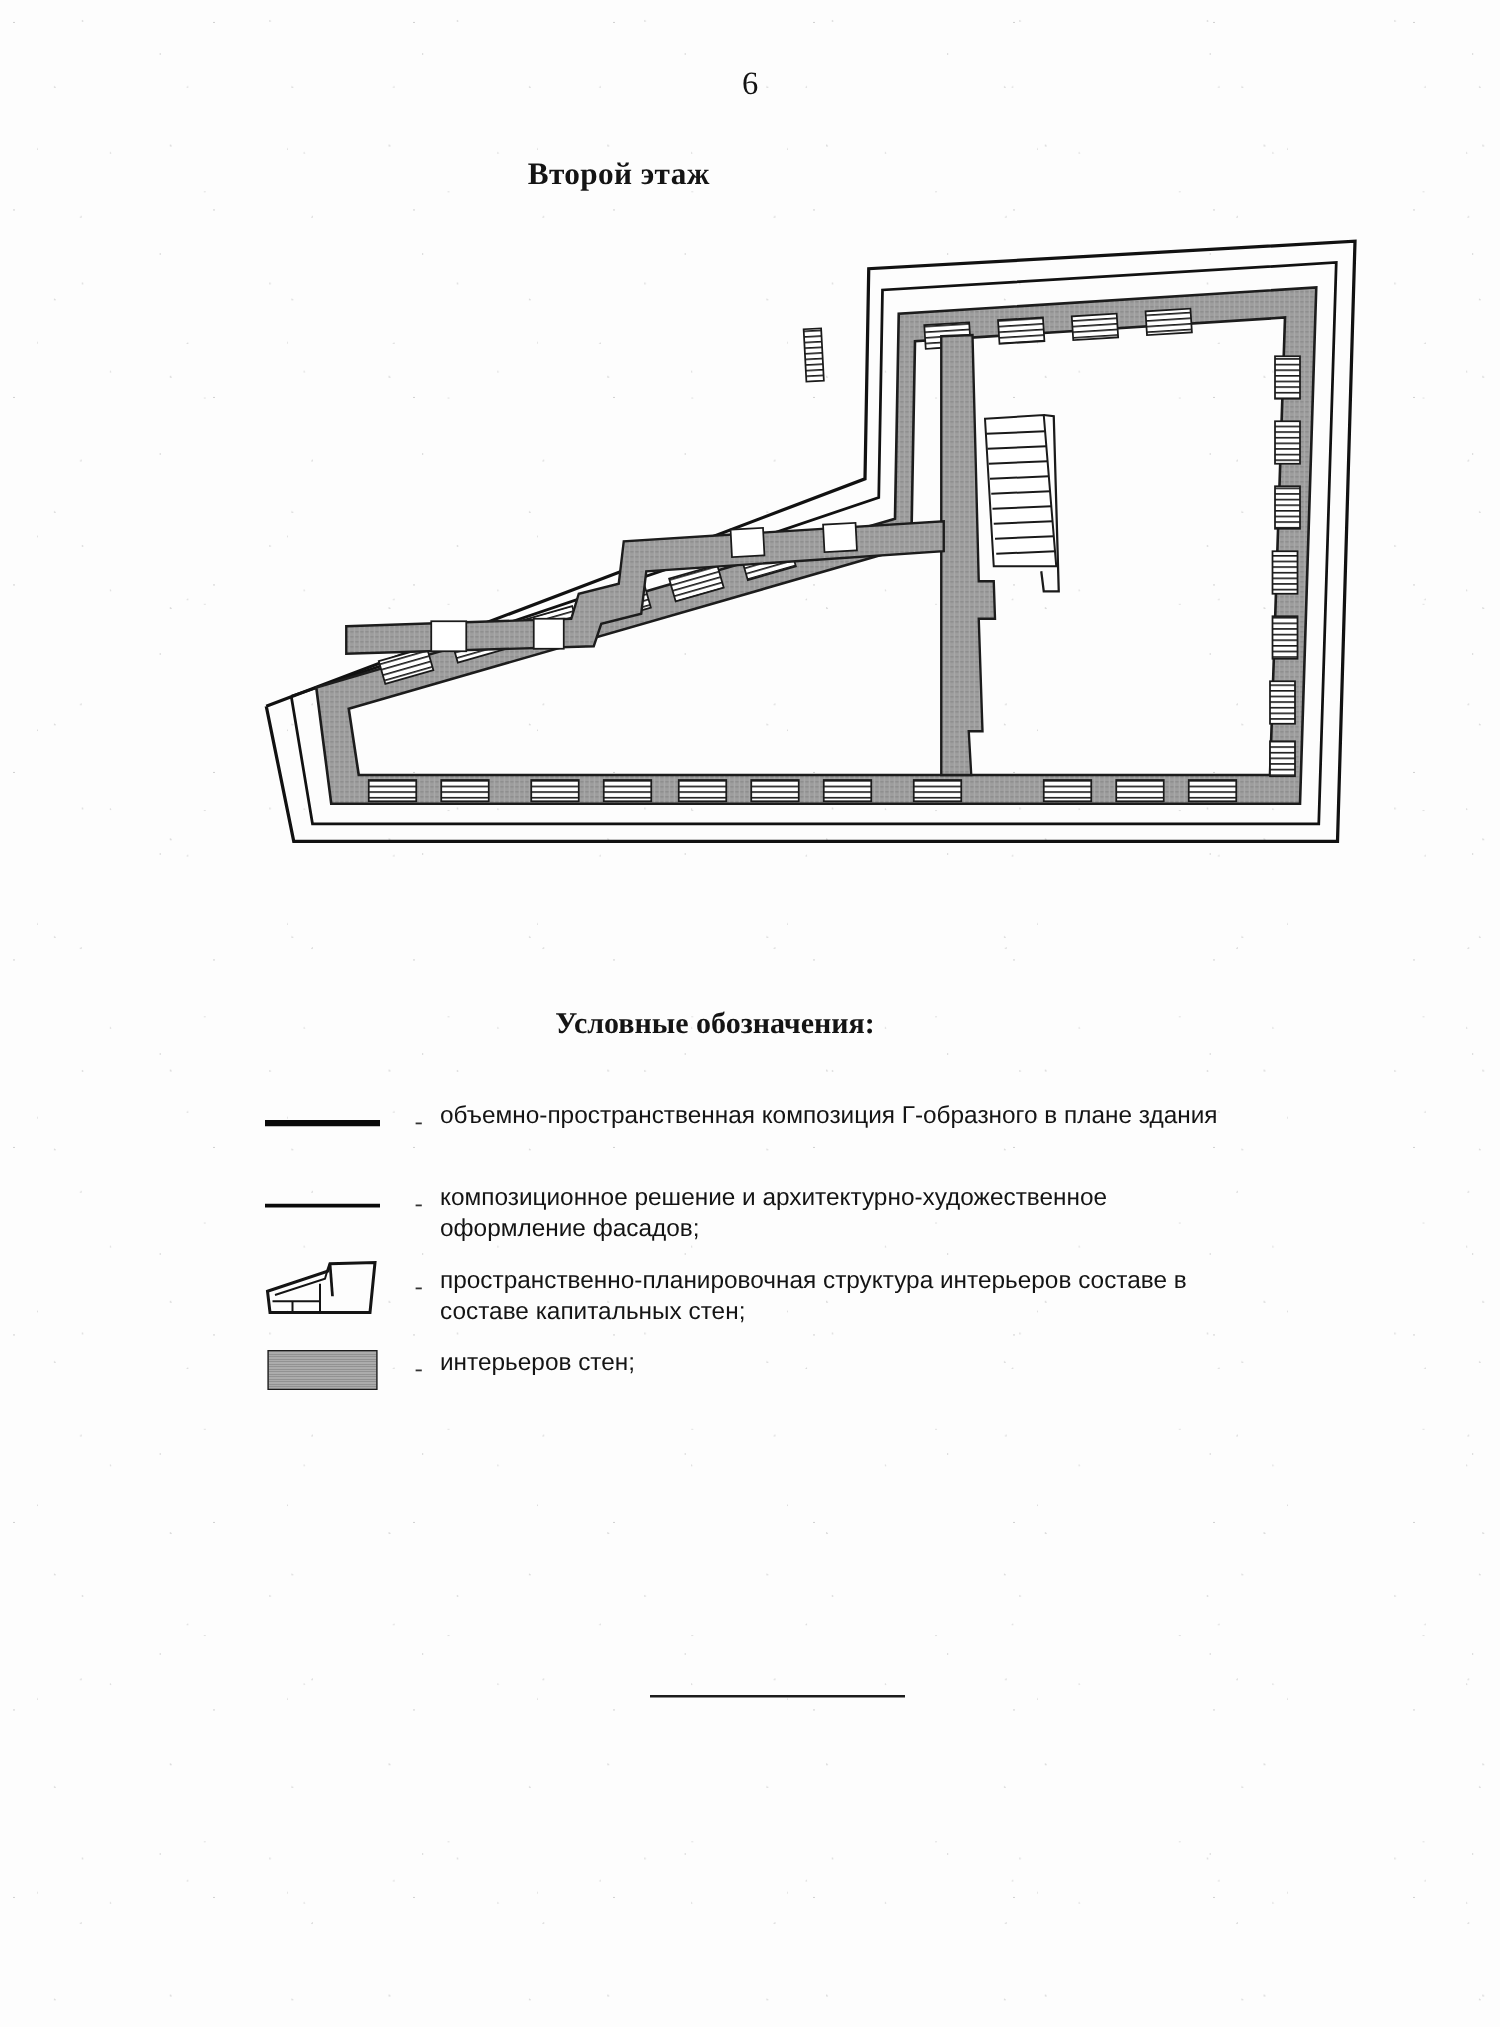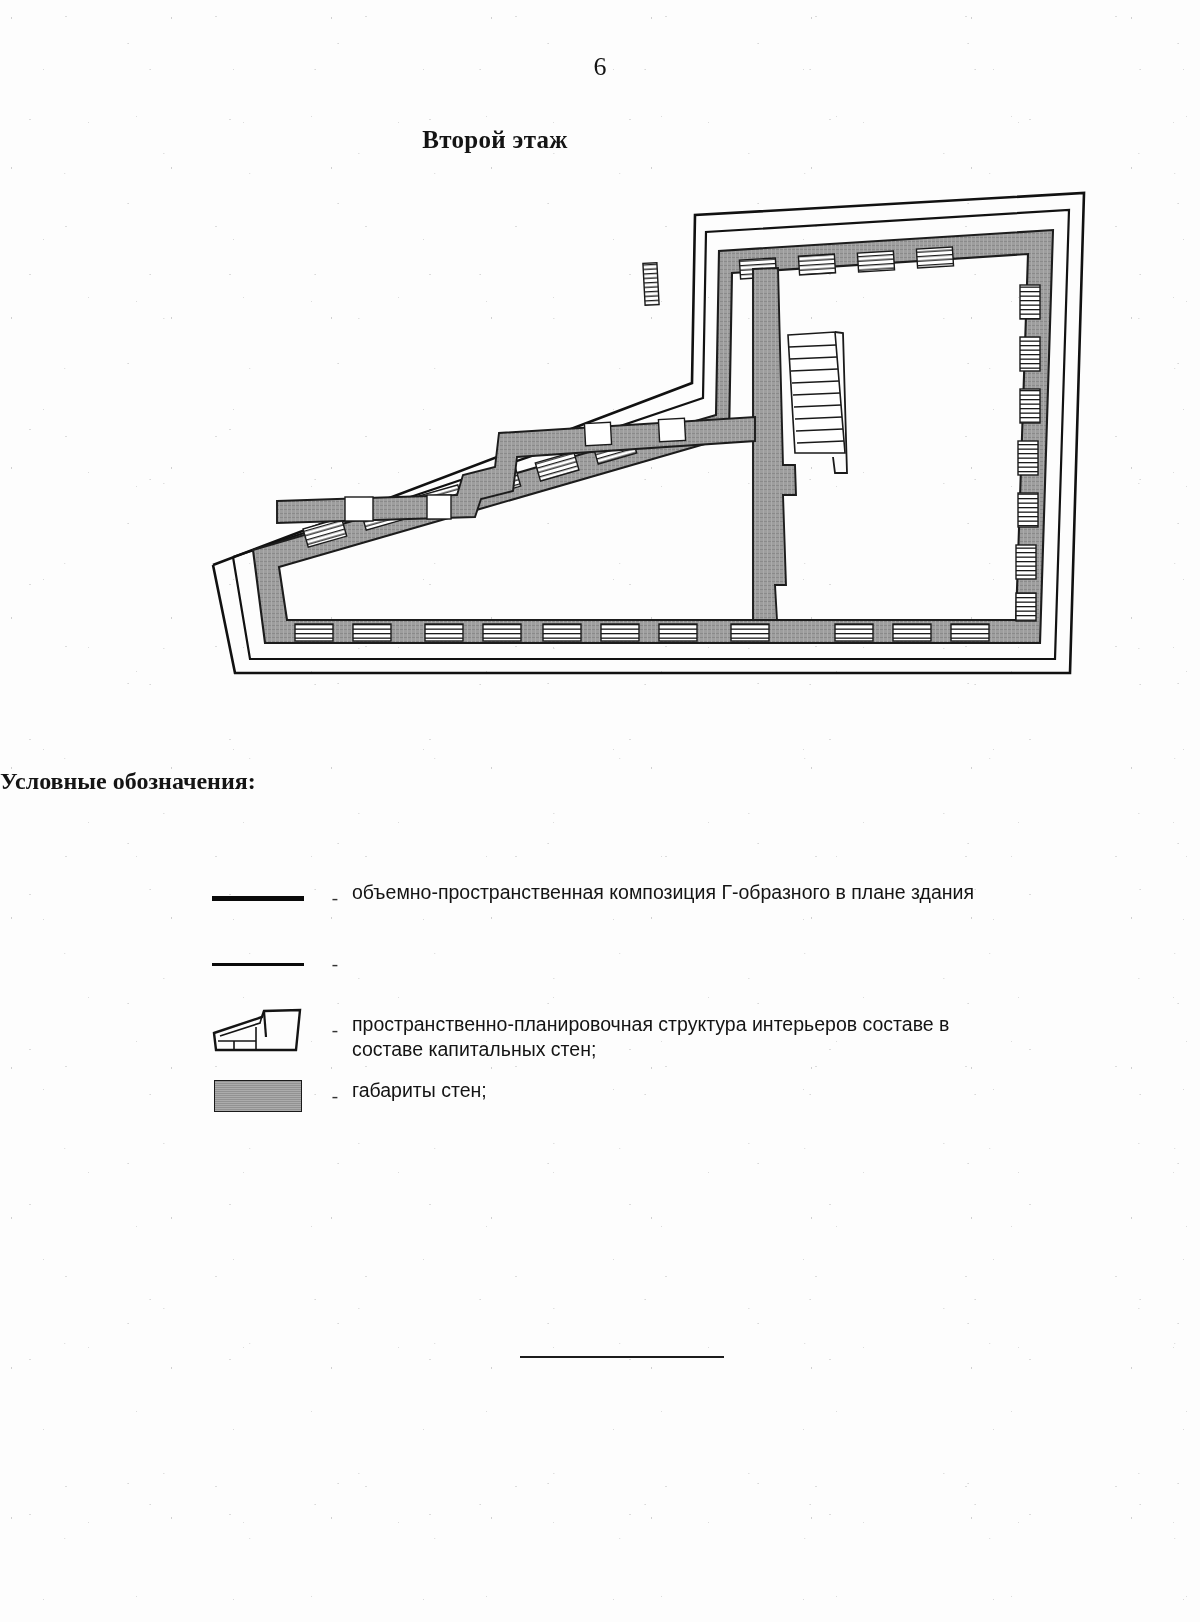--- a/index.html
+++ b/index.html
@@ -63,23 +63,24 @@
   .floorplan {
     position: absolute;
     left: 195px;
     top: 165px;
     width: 910px;
     height: 540px;
   }
 
   .legend-title {
     position: absolute;
-    top: 768px;
+    top: 806px;
     left: 0;
     width: 1144px;
+    text-align: center;
     font-size: 24px;
     font-weight: bold;
     font-family: "Liberation Serif", serif;
   }
 
   .legend {
     position: absolute;
     left: 0;
     top: 876px;
     width: 1200px;
@@ -278,20 +279,24 @@
         <span>объемно-пространственная композиция Г-образного в плане здания</span>
         <span class="l2"></span>
       </div>
     </div>
 
     <div class="legend-row">
       <div class="legend-symbol">
         <div class="sym-thinline"></div>
       </div>
       <div class="legend-dash">-</div>
+      <div class="legend-text">
+        <span>композиционное решение и архитектурно-художественное</span>
+        <span class="l2">оформление фасадов;</span>
+      </div>
     </div>
 
     <div class="legend-row">
       <div class="legend-symbol">
         <svg class="sym-planicon" viewBox="0 0 96 46" xmlns="http://www.w3.org/2000/svg">
           <path d="M 4,26 L 52,10 L 54,4 L 90,3 L 86,43 L 6,43 Z" fill="none" stroke="#141414" stroke-width="2.4"></path>
           <path d="M 10,29 L 50,16 L 52,9" fill="none" stroke="#141414" stroke-width="1.6"></path>
           <line x1="8" y1="34" x2="46" y2="34" stroke="#141414" stroke-width="1.6"></line>
           <line x1="46" y1="20" x2="46" y2="43" stroke="#141414" stroke-width="1.6"></line>
           <line x1="24" y1="34" x2="24" y2="43" stroke="#141414" stroke-width="1.6"></line>
@@ -304,21 +309,21 @@
         <span class="l2">составе капитальных стен;</span>
       </div>
     </div>
 
     <div class="legend-row">
       <div class="legend-symbol">
         <div class="sym-grayblock"></div>
       </div>
       <div class="legend-dash">-</div>
       <div class="legend-text">
-        <span class="l2">габариты стен;</span>
+        <span class="l2">интерьеров стен;</span>
       </div>
     </div>
 
   </div>
 
   <div class="rule"></div>
 
 </div>
 
 </body></html>

